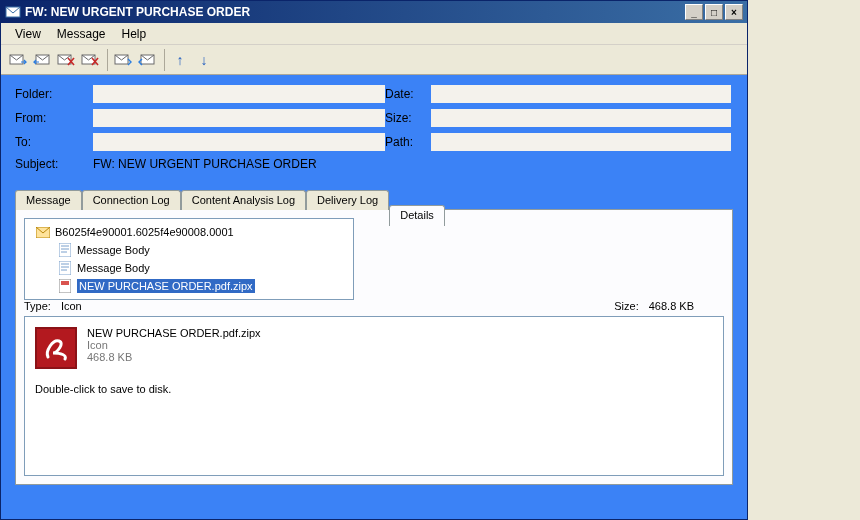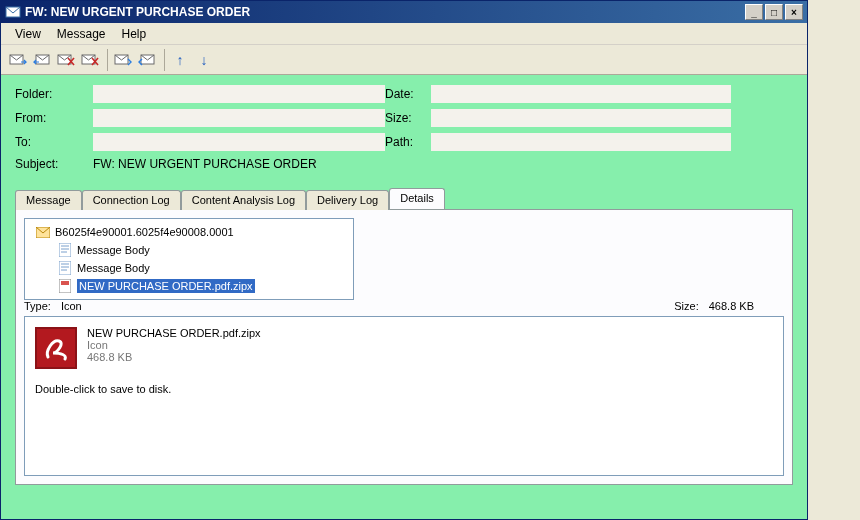--- a/index.html
+++ b/index.html
@@ -8,23 +8,23 @@
     font-family: Tahoma, "MS Sans Serif", sans-serif;
     font-size: 11px;
     background: #ece9d8;
     color: #000;
     width: 860px;
     height: 520px;
     overflow: hidden;
   }
   .window {
     border: 1px solid #0a246a;
-    width: 808px;
+    width: 748px;
     height: 520px;
-    background: #86efac;
+    background: #3b82f6;
   }
   .titlebar {
     background: linear-gradient(to right, #0a246a, #3a6ea5);
     color: #fff;
     height: 22px;
     display: flex;
     align-items: center;
     padding: 0 4px;
     font-weight: bold;
     font-size: 12px;
@@ -125,21 +125,21 @@
     margin-right: 0;
     font-size: 11px;
     position: relative;
     top: 1px;
     cursor: pointer;
     border-radius: 3px 3px 0 0;
   }
   .tab.active {
     background: #fcfcfe;
     z-index: 2;
-    top: 0;
+    top: 17px;
     padding-bottom: 5px;
   }
   .tabcontent {
     margin: 0 14px 14px 14px;
     border: 1px solid #919b9c;
     background: #fcfcfe;
     padding: 8px;
     display: flex;
     min-height: 230px;
     flex-direction: column;

